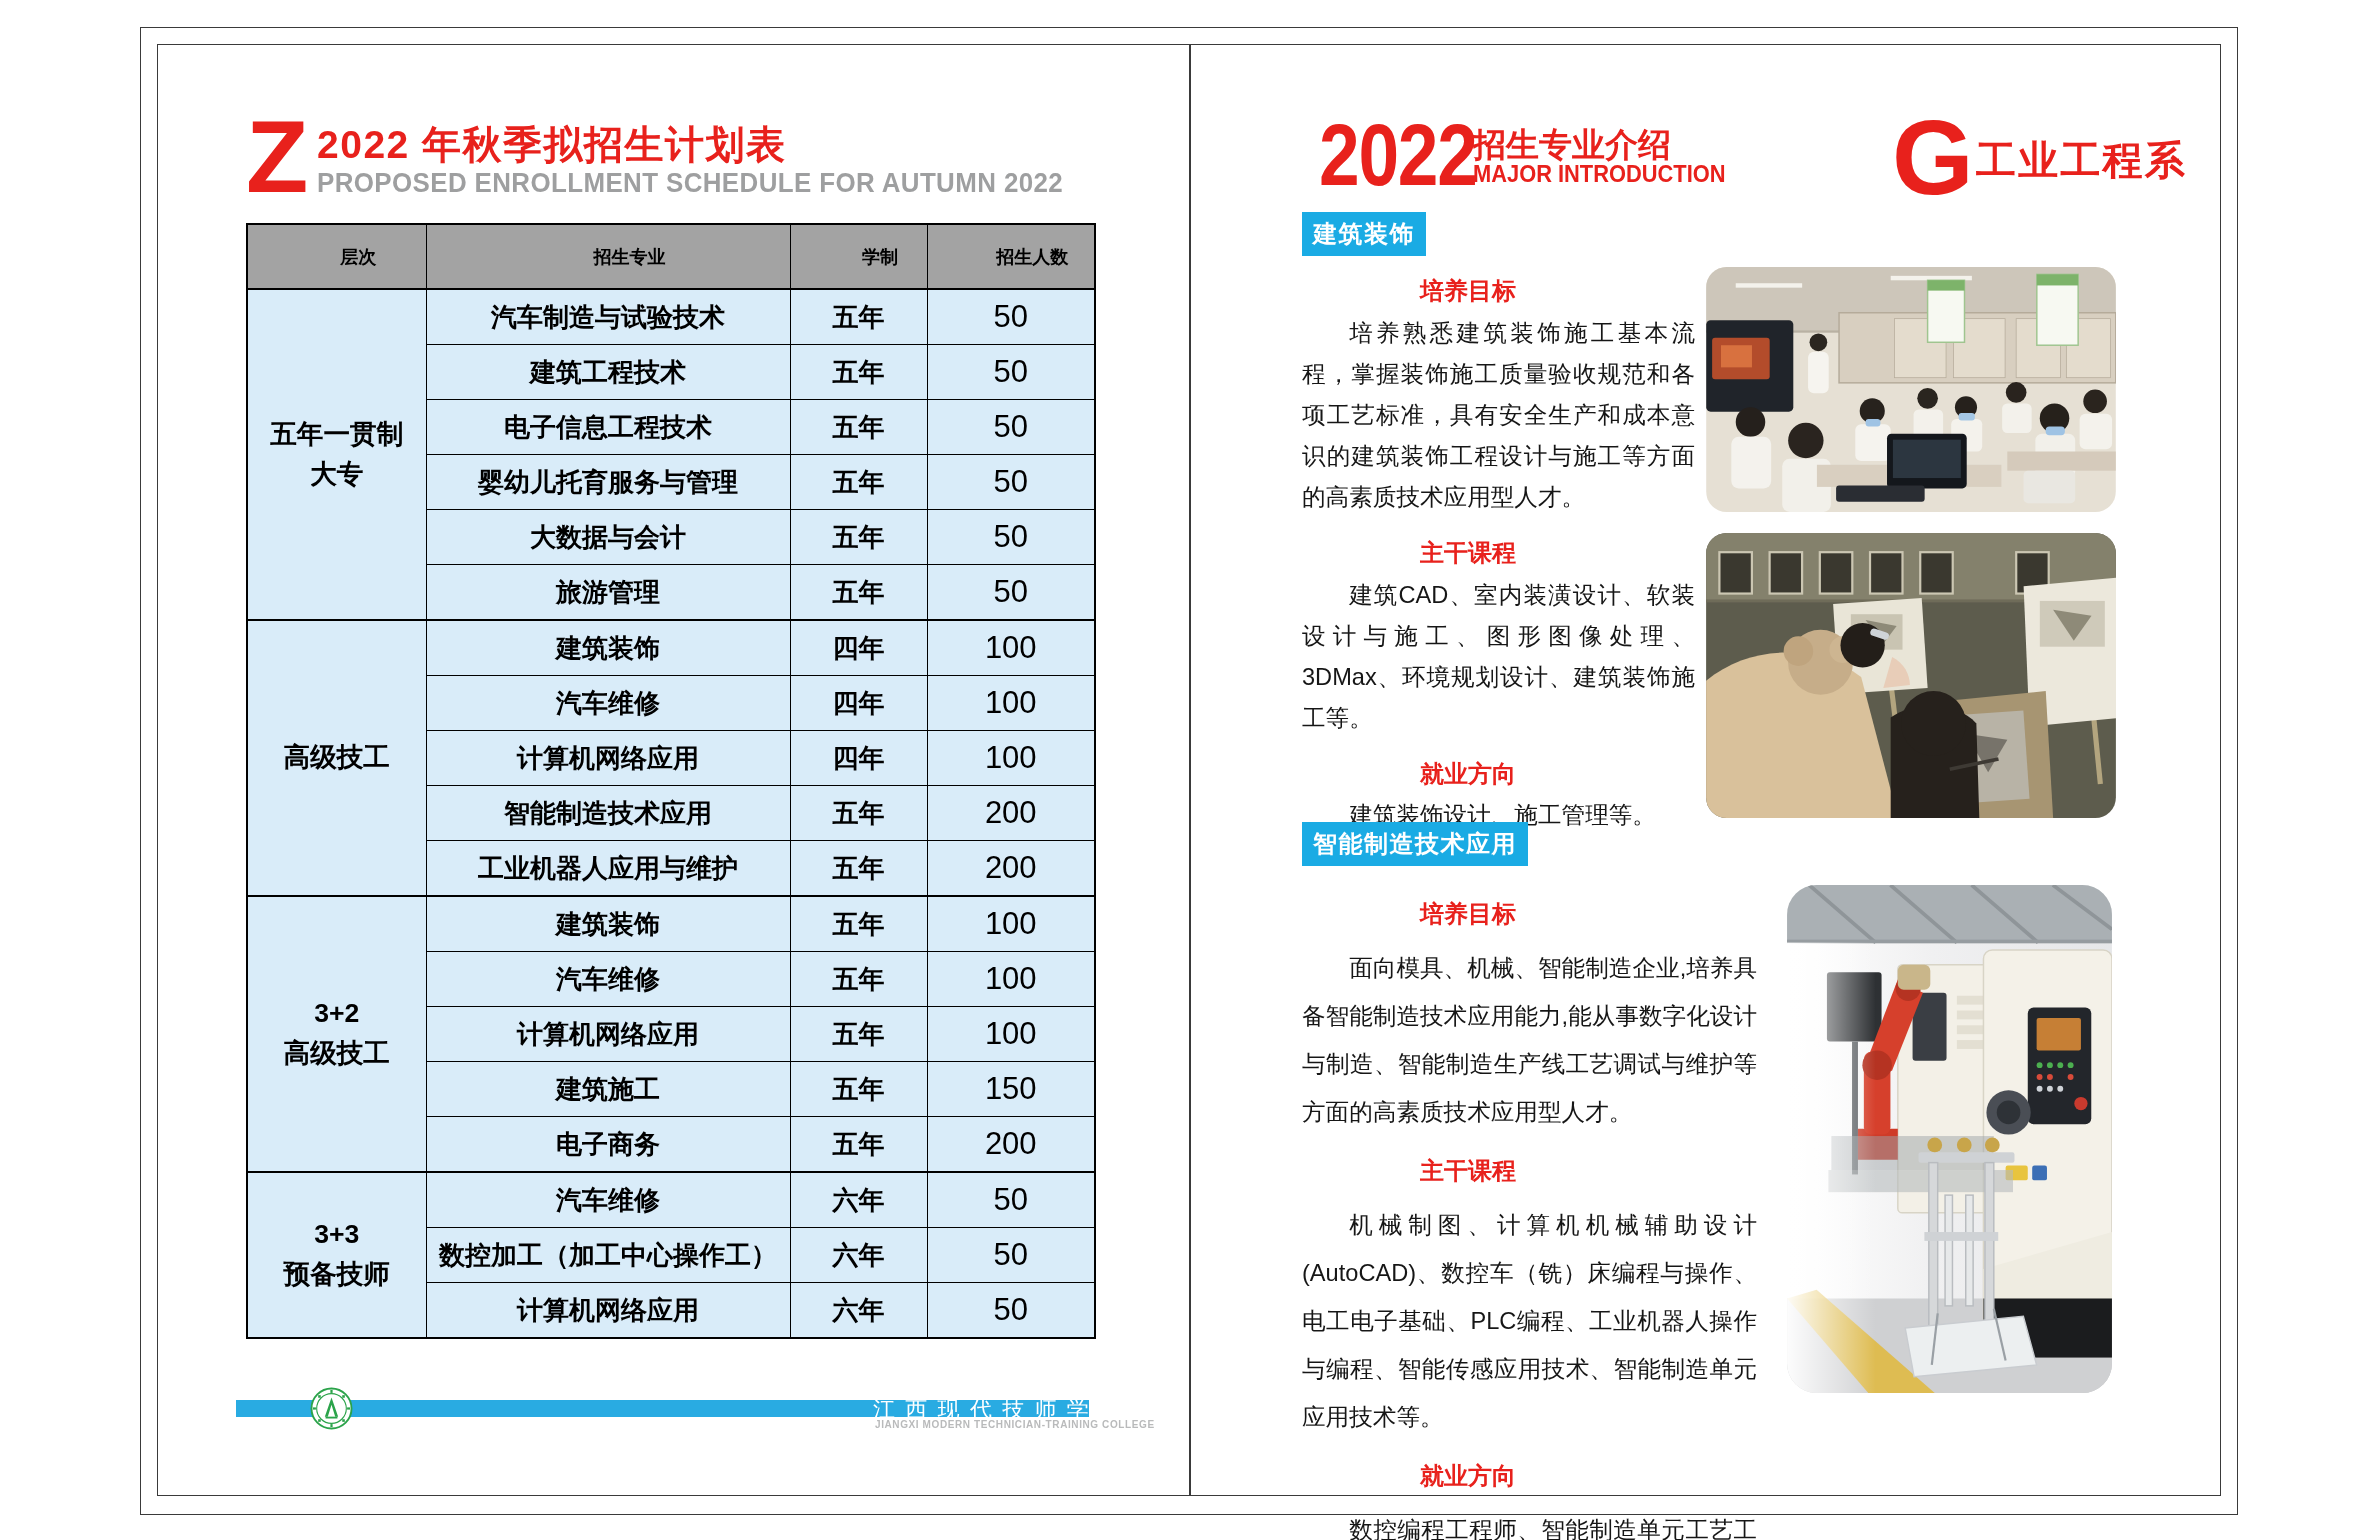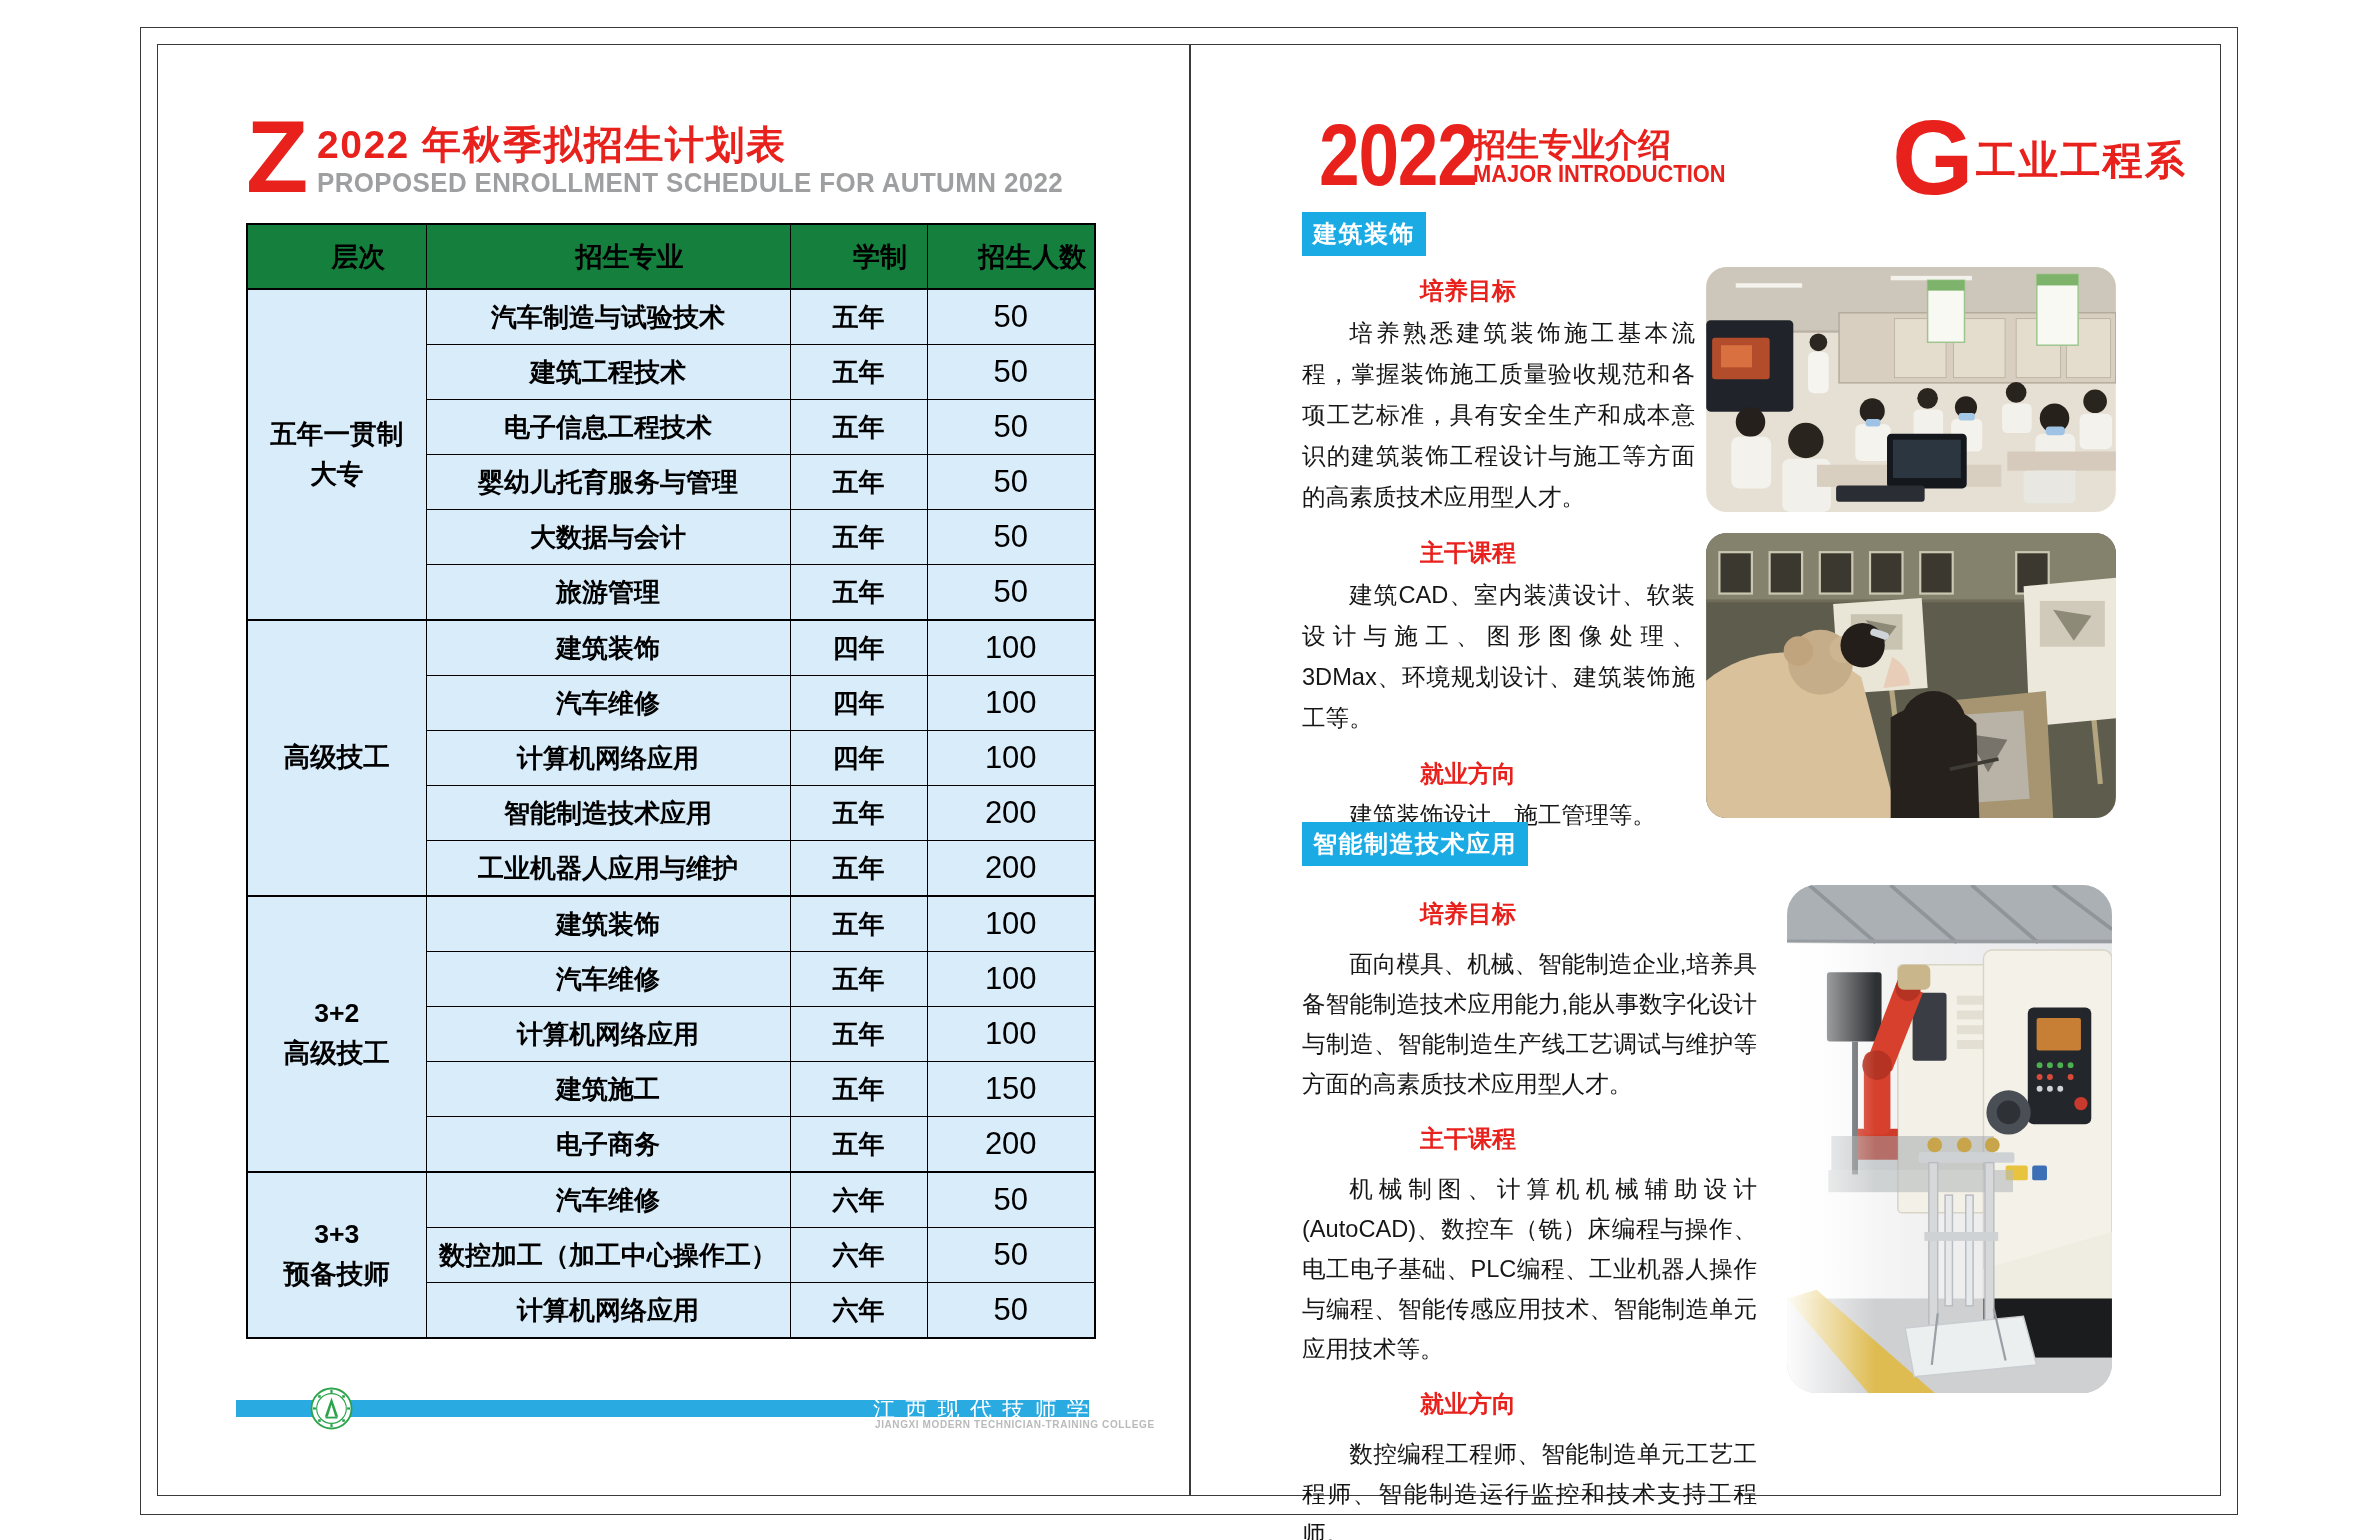--- a/index.html
+++ b/index.html
@@ -13,21 +13,21 @@
 
   
   .z-letter{position:absolute;left:246px;top:106px;font-size:102px;line-height:1;font-weight:bold;color:#e8211c;}
   .title-cn{position:absolute;left:317px;top:118px;font-size:39px;font-weight:bold;color:#e8211c;letter-spacing:1.5px;white-space:nowrap;}
   .title-en{position:absolute;left:317px;top:168px;font-size:27px;font-weight:bold;color:#9e9fa0;white-space:nowrap;
             transform:scaleX(0.96);transform-origin:left top;letter-spacing:0.4px;}
 
   
   .table-wrap{position:absolute;left:246px;top:223px;width:848px;}
   .table-wrap table{width:100%;border-collapse:collapse;border:2.2px solid #000;table-layout:fixed;}
-  .table-wrap th{background:#15803d;height:61px;font-size:27px;font-weight:600;border:1.5px solid #000;padding-left:44px;}
+  .table-wrap th{background:#a3a3a3;height:61px;font-size:18px;font-weight:600;border:1.5px solid #000;padding-left:44px;}
   .table-wrap td{background:#d9ecf9;height:52px;text-align:center;vertical-align:middle;border:1.5px solid #000;}
   td.level-cell{font-size:26.6px;font-weight:600;line-height:1.5;}
   td.major-cell{font-size:26px;font-weight:600;}
   td.dur-cell{font-size:26px;font-weight:600;}
   td.num-cell{font-size:31px;font-weight:normal;margin-top:45px;}
   tr.group-first td{border-top:2.2px solid #000;}
 
   .note{position:absolute;left:246px;top:1338px;width:871px;font-size:23.6px;font-weight:bold;color:#000;white-space:nowrap;}
 
   
@@ -48,21 +48,21 @@
   
   .section{position:absolute;color:#111;}
   .sec1{left:1302px;top:212px;width:393px;}
   .sec2{left:1302px;top:822px;width:455px;}
   .badge{display:inline-block;background:#1aabe4;color:#fff;font-size:24px;font-weight:bold;
          padding:5.9px 11px;letter-spacing:1.5px;}
   .sec-heading{color:#e8211c;font-size:24px;font-weight:bold;margin:19px 0 0 118px;}
   .sec2 .sec-heading.first{margin-top:32px;}
   .sec-para{font-size:23.6px;margin:5.9px 0 0 0;text-align:justify;text-indent:2em;color:#161616;}
   .sec1 .sec-para{line-height:41px;}
-  .sec2 .sec-para{line-height:40px;margin-top:14px;}
+  .sec2 .sec-para{line-height:48px;margin-top:14px;}
 
   
   .photo{position:absolute;border-radius:20.7px;overflow:hidden;}
   .photo svg{display:block;}
   .photo1{left:1706px;top:267px;width:410px;height:245px;}
   .photo2{left:1706px;top:533px;width:410px;height:285px;}
   .photo3{left:1787px;top:885px;width:325px;height:508px;border-radius:29.5px;}
 </style>
 </head>
 <body>

